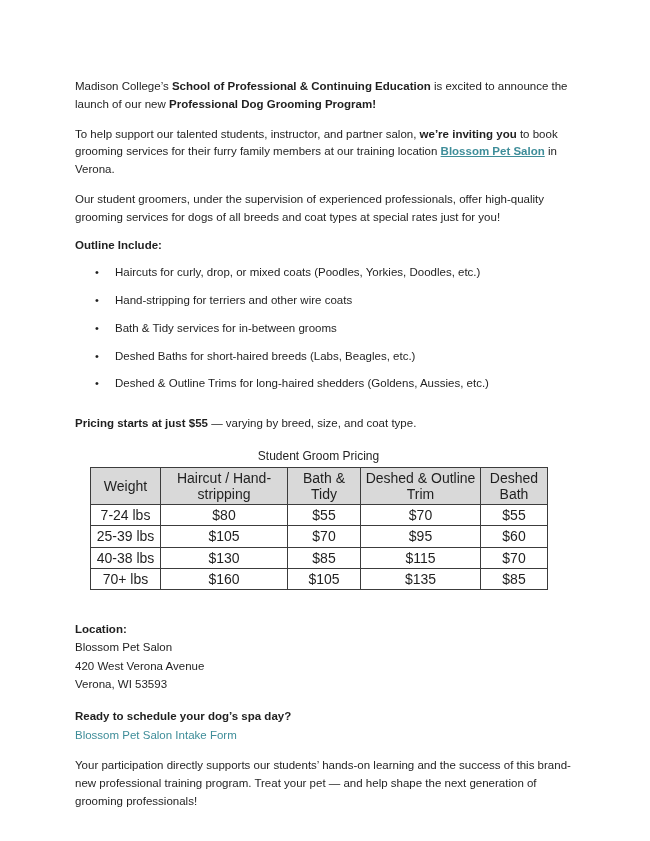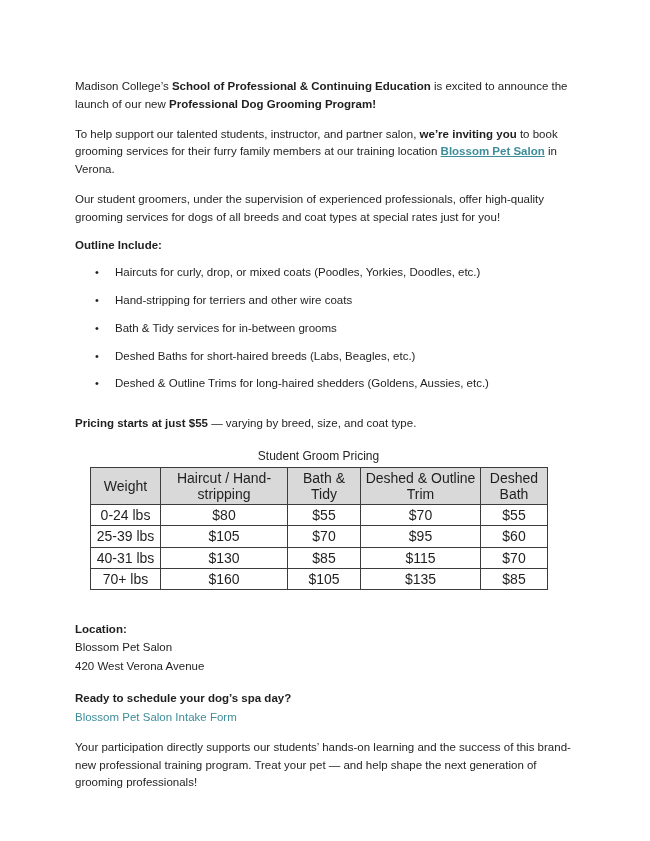--- a/index.html
+++ b/index.html
@@ -148,55 +148,56 @@
         <tr>
           <th>Weight</th>
           <th>Haircut / Hand-stripping</th>
           <th>Bath &amp; Tidy</th>
           <th>Deshed &amp; Outline Trim</th>
           <th>Deshed Bath</th>
         </tr>
       </thead>
       <tbody>
         <tr>
-          <td>0-24 lbs</td>
+          <td>7-24 lbs</td>
           <td>$80</td>
           <td>$55</td>
           <td>$70</td>
           <td>$55</td>
         </tr>
         <tr>
           <td>25-39 lbs</td>
           <td>$105</td>
           <td>$70</td>
           <td>$95</td>
           <td>$60</td>
         </tr>
         <tr>
-          <td>40-31 lbs</td>
+          <td>40-38 lbs</td>
           <td>$130</td>
           <td>$85</td>
           <td>$115</td>
           <td>$70</td>
         </tr>
         <tr>
           <td>70+ lbs</td>
           <td>$160</td>
           <td>$105</td>
           <td>$135</td>
           <td>$85</td>
         </tr>
       </tbody>
     </table>
   </div>
 
   <div class="location-block">
     <div class="section-heading">Location:</div>
     <div>Blossom Pet Salon</div>
     <div>420 West Verona Avenue</div>
+    <div>Verona, WI 53593</div>
   </div>
 
   <div class="cta-block">
     <div class="section-heading" style="margin-bottom:0;">Ready to schedule your dog’s spa day?</div>
     <div><a class="doc-link plain">Blossom Pet Salon Intake Form</a></div>
   </div>
 
   <p class="para closing">Your participation directly supports our students’ hands-on learning and the success of this brand-new professional training program. Treat your pet — and help shape the next generation of grooming professionals!</p>
 
 </div>

